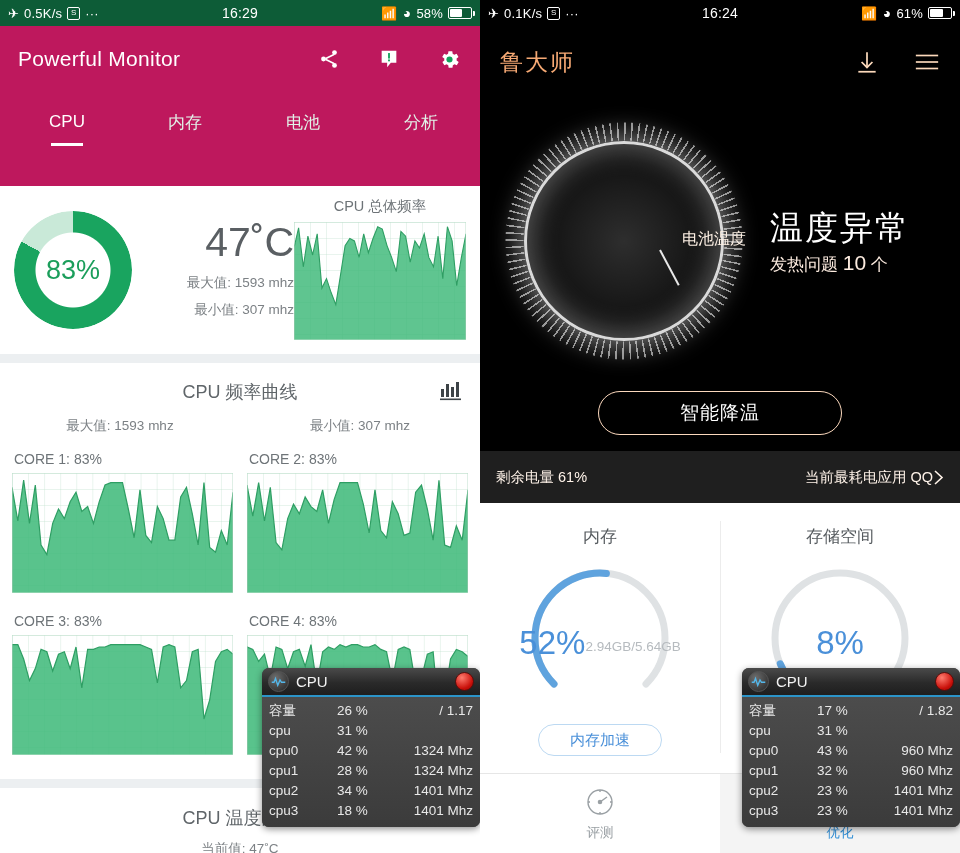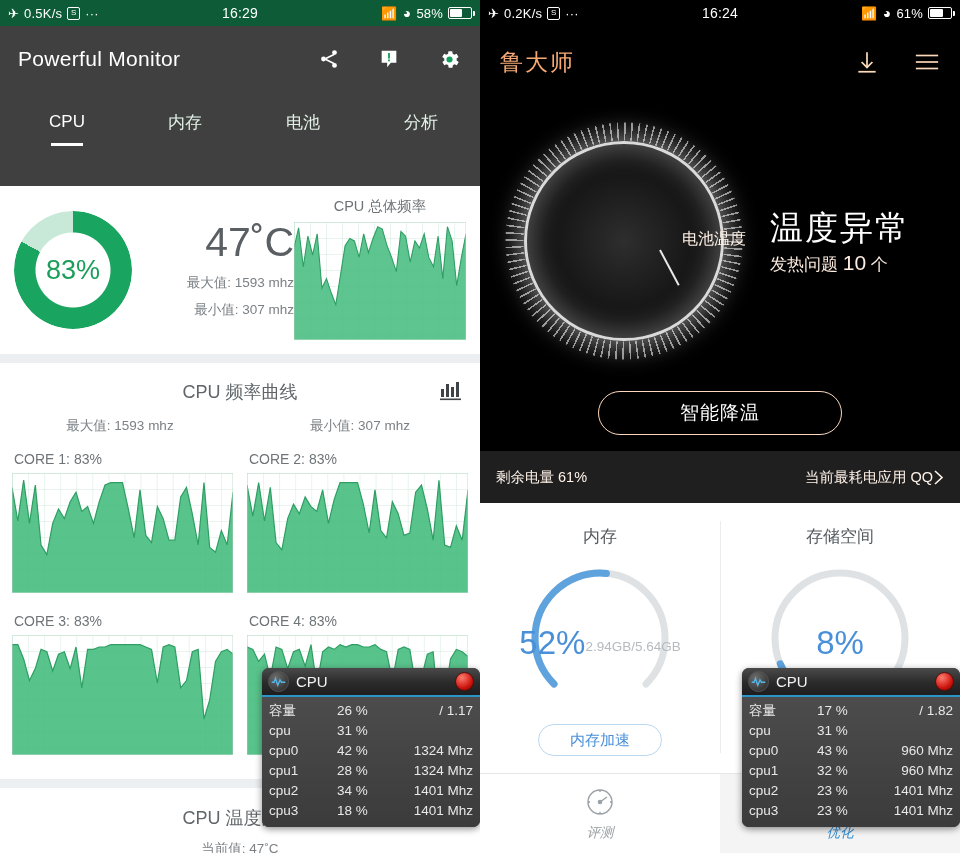--- a/index.html
+++ b/index.html
@@ -36,21 +36,21 @@
     content: ""; position: absolute; right: -4px; top: 3px;
     width: 2.5px; height: 5px; background: currentColor; border-radius: 0 1px 1px 0;
   }
   .battery > i {
     position: absolute; left: 1px; top: 1px; bottom: 1px;
     background: currentColor; display: block; border-radius: 1px;
   }
   .wifi-ic { font-size: 14px; }
 
   
-  .green-header { background: #404040; height: 160px; position: relative; }
+  .green-header { background: #be185d; height: 160px; position: relative; }
   .gh-top { display: flex; align-items: center; height: 66px; padding: 0 18px; }
   .app-title { color: #ffffff; font-size: 21px; flex: 1; letter-spacing: 0.3px; }
   .gh-icons { display: flex; align-items: center; gap: 34px; }
   .ic-btn { width: 26px; height: 26px; display: flex; align-items: center; justify-content: center; }
   .tabs { display: flex; height: 60px; align-items: center; padding: 0 0 0 8px; }
   .tab {
     flex: 1; text-align: center; color: #e2f2e8; font-size: 17px;
     position: relative; height: 100%; display: flex;
     align-items: center; justify-content: center;
   }
@@ -160,21 +160,21 @@
   .gauge-pct { font-size: 33px; color: #4a90d9; font-weight: 300; }
   .gauge-sub { font-size: 13.5px; color: #b6bbbf; margin-top: 6px; }
   .act-btn {
     width: 124px; height: 32px; margin: 10px auto 0; border: 1px solid #bcd9f2;
     border-radius: 18px; color: #4a90d9; font-size: 15px;
     display: flex; align-items: center; justify-content: center;
   }
   .bottom-nav { display: flex; height: 80px; border-top: 1px solid #e6e6e6; background: #ffffff; }
   .nav-item {
     flex: 1; display: flex; flex-direction: column; align-items: center;
-    justify-content: center; gap: 6px; font-size: 13.5px; color: #9aa0a4; font-style: italic;
+    justify-content: center; gap: 6px; font-size: 13.5px; color: #9aa0a4;
   }
   .nav-item.active { color: #2f8ed6; background: #f4f4f4; }
 
   
   .cpu-widget {
     position: absolute; width: 218px; border-radius: 7px; overflow: hidden;
     box-shadow: 0 2px 7px rgba(0,0,0,.45); font-size: 13.5px;
     background: #3a3a3a;
   }
   .cw-head {
@@ -396,21 +396,21 @@
         </div>
       </div>
     </div>
   </div>
 
   <div class="panel">
 
     <div class="statusbar sb-right">
       <div class="sb-group">
         <span class="glyph">✈</span>
-        <span>0.2K/s</span>
+        <span>0.1K/s</span>
         <span class="sq-icon">S</span>
         <span>···</span>
       </div>
       <div class="sb-mid">16:24</div>
       <div class="sb-right-group">
         <span class="glyph">📶</span>
         <span class="wifi-ic">◕</span>
         <span>61%</span>
         <span class="battery">
             <i style="width:13px"></i>

